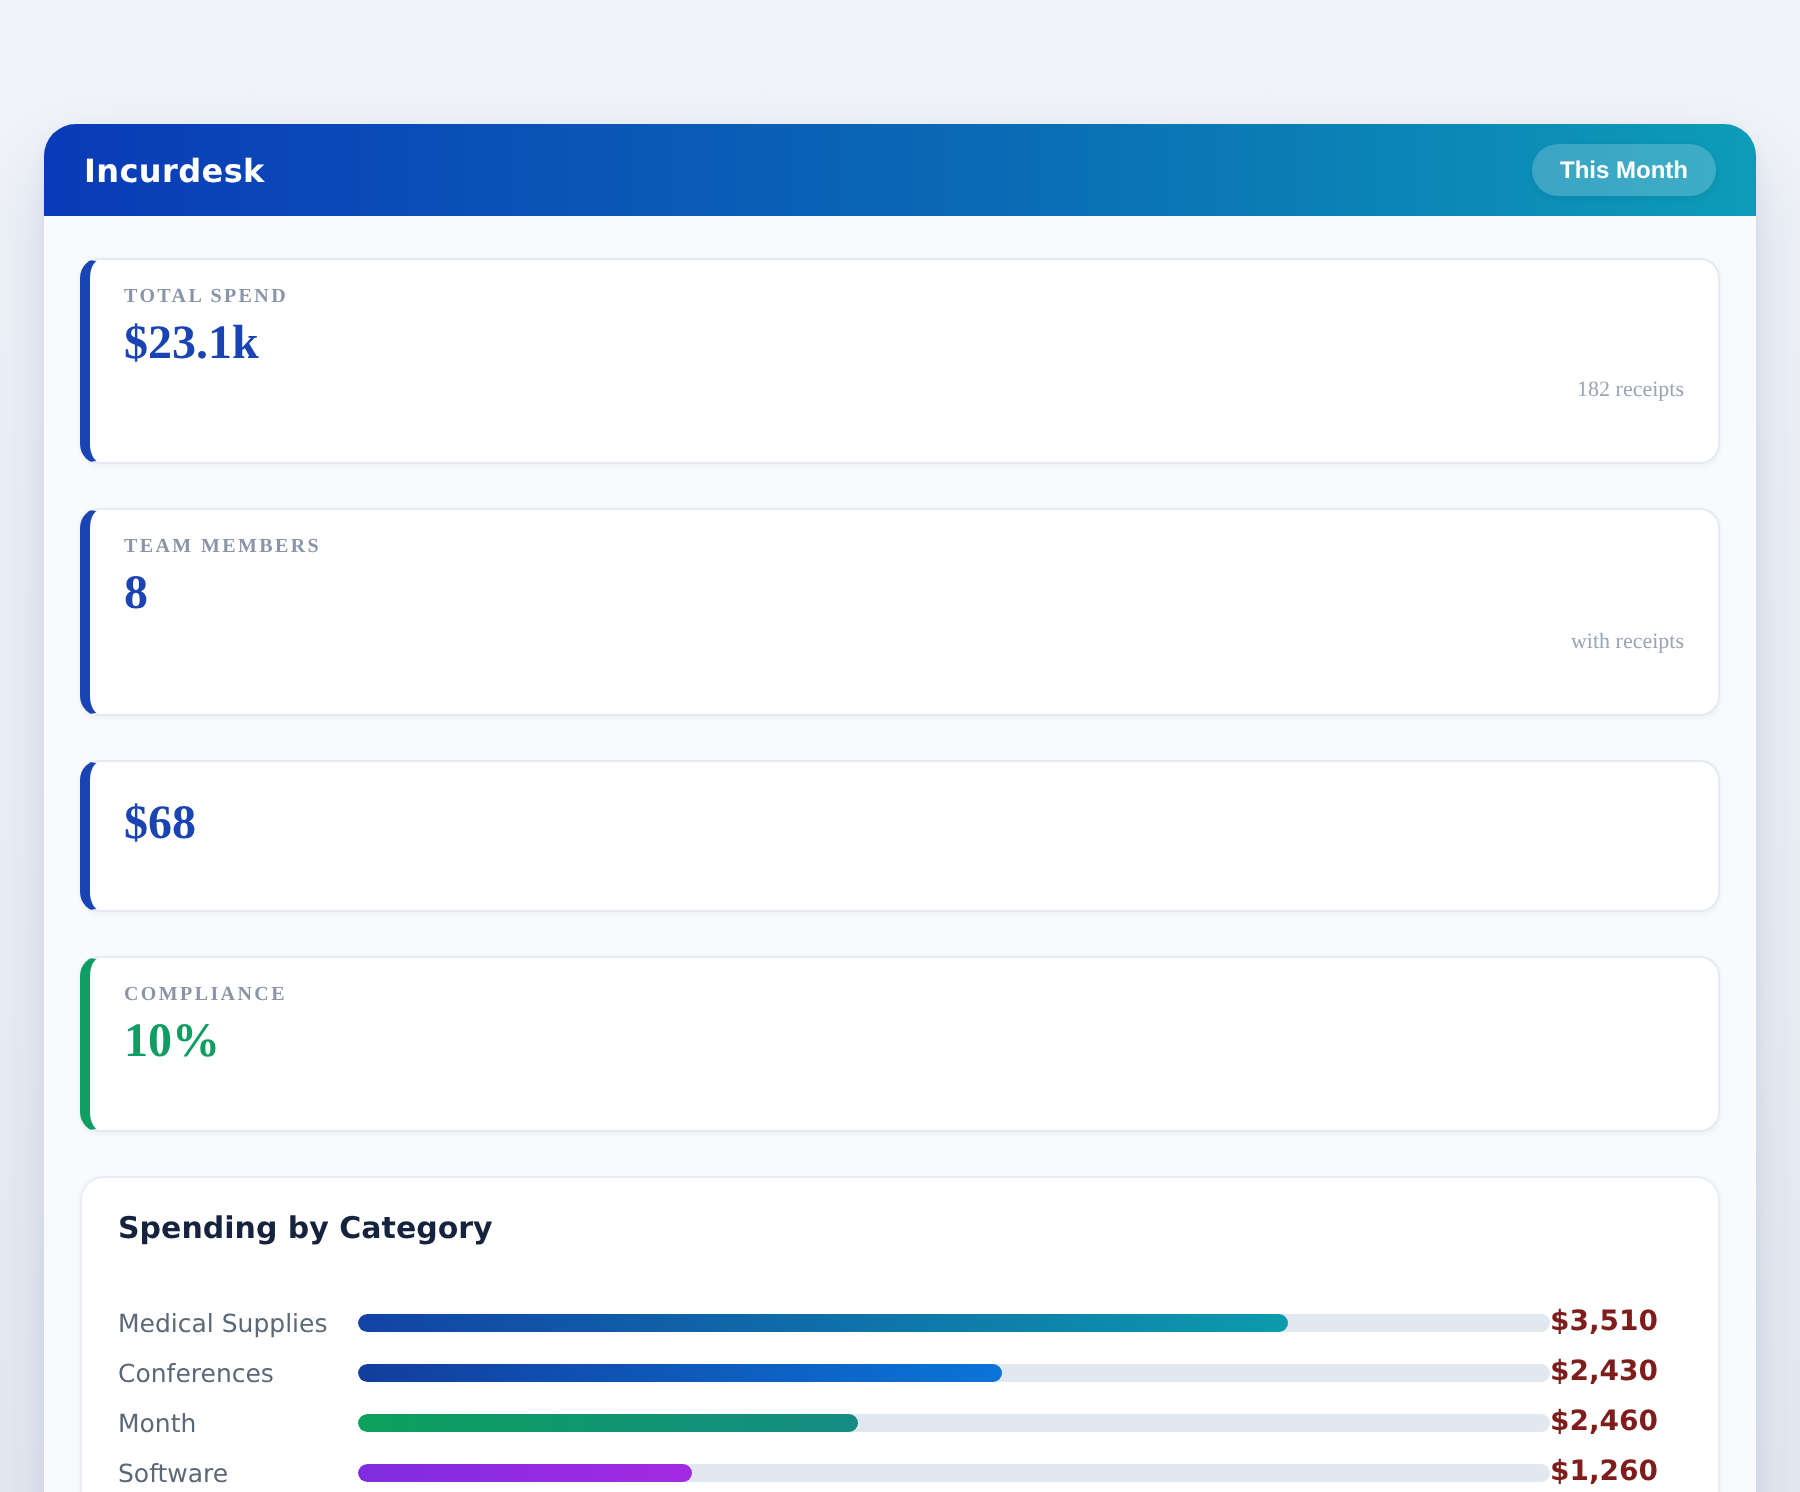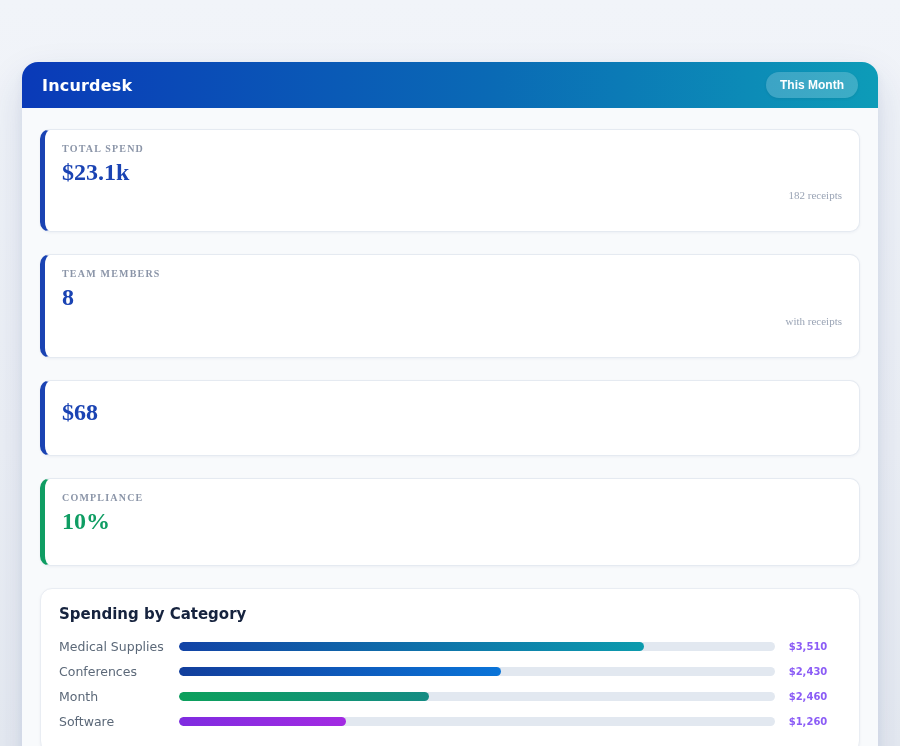--- a/index.html
+++ b/index.html
@@ -80,21 +80,21 @@
     background: #ffffff;
     border: 1px solid #e9edf3;
     border-radius: 12px;
     padding: 16px 18px 18px 18px;
     box-shadow: 0 1px 3px rgba(16, 42, 90, 0.05);
   }
   .category-title {
     font-size: 15px;
     font-weight: bold;
     color: #16233e;
-    margin-bottom: 11px;
+    margin-bottom: 26px;
   }
   .cat-row {
     display: flex;
     align-items: center;
     height: 25px;
   }
   .cat-label {
     width: 120px;
     flex: 0 0 120px;
     font-size: 12.5px;
@@ -110,24 +110,24 @@
   }
   .bar-fill {
     position: absolute;
     left: 0; top: 0; bottom: 0;
     border-radius: 5px;
     width: 0%;
   }
   .cat-value {
     flex: 0 0 66px;
     width: 66px;
-    text-align: center;
-    font-size: 10px;
-    font-weight: bold;
-    color: #8b5cf6;
+    text-align: left;
+    font-size: 14px;
+    font-weight: bold;
+    color: #7f1d1d;
   }
 </style>
 </head>
 <body>
 
 <div class="app-shell">
 
   <div class="app-header">
     <div class="app-title">Incurdesk</div>
     <button class="period-badge">This Month</button>

